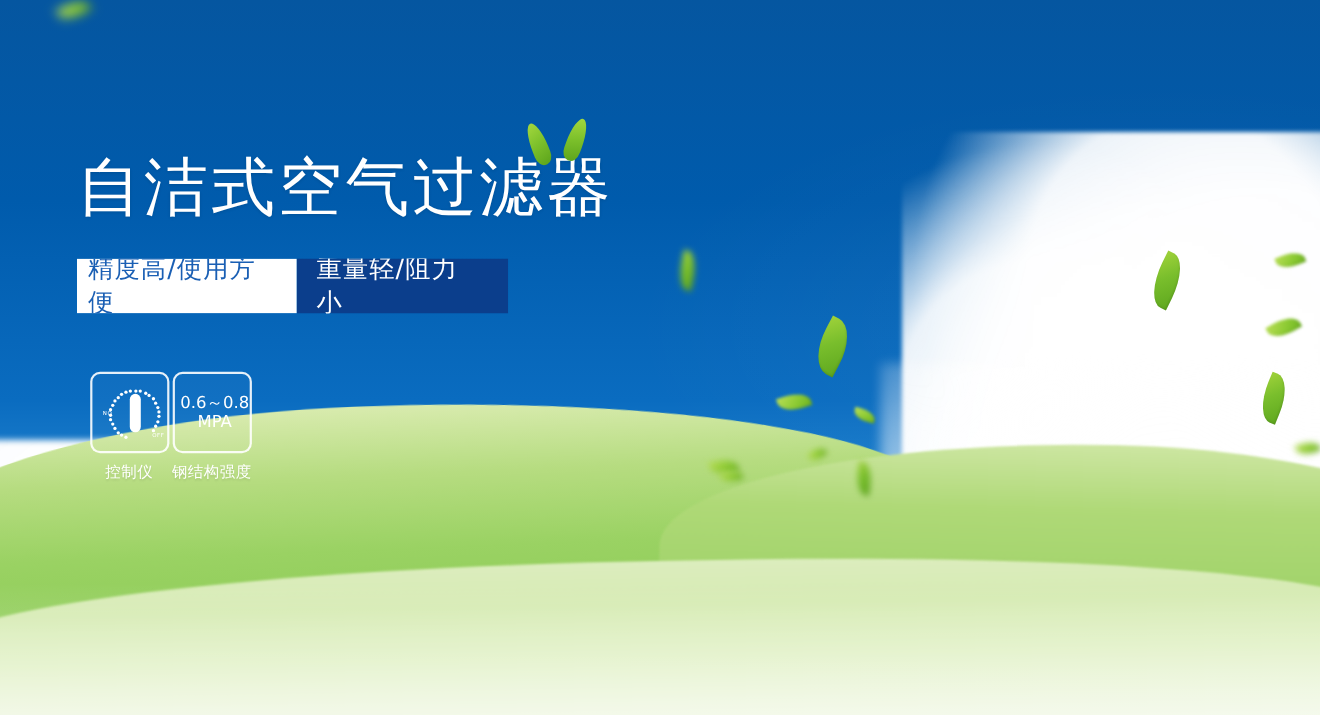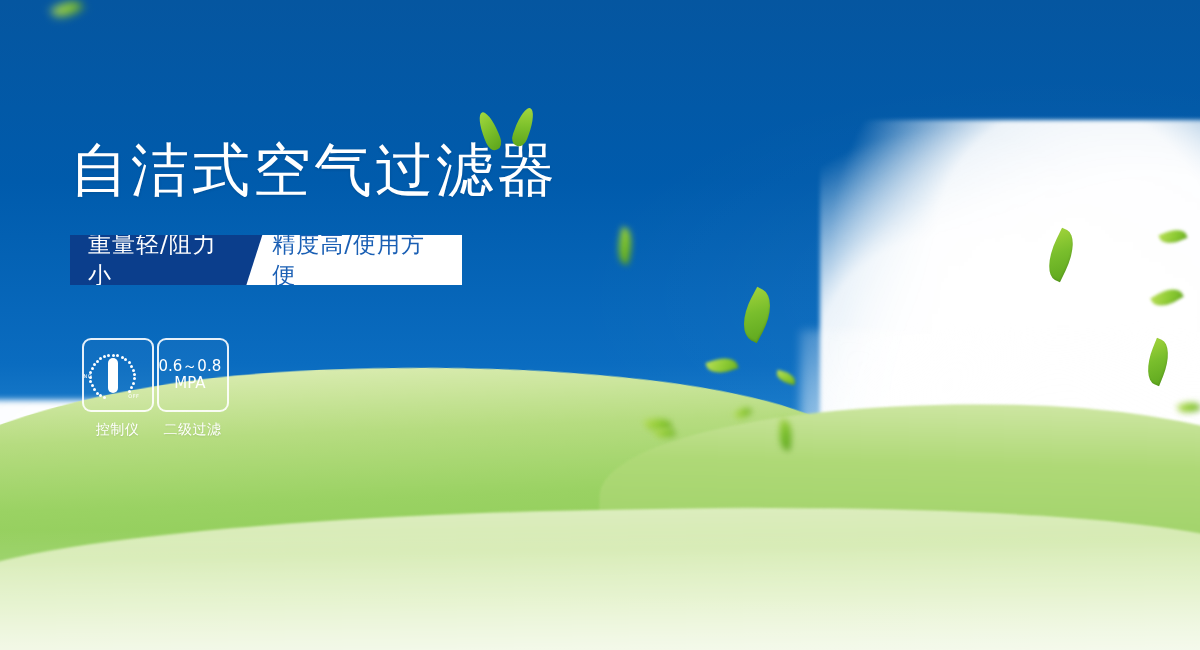--- a/index.html
+++ b/index.html
@@ -144,21 +144,21 @@
   
   #features{
     position:absolute;left:80px;top:338px;display:flex;gap:0;
   }
   .feature{
     width:75px;display:flex;flex-direction:column;align-items:center;
   }
   .feature-box{
     width:68px;height:70px;border:2px solid rgba(255,255,255,0.9);
     border-radius:9px;
-    display:flex;flex-direction:column;align-items:flex-start;justify-content:center;
+    display:flex;flex-direction:column;align-items:flex-end;justify-content:center;
     color:#ffffff;position:relative;
     background:rgba(255,255,255,0.03);
   }
   .feature-text{
     font-size:15px;line-height:1.15;text-align:center;letter-spacing:0px;
     font-family:"DejaVu Sans","Liberation Sans",sans-serif;
   }
   .feature-text .l2{display:block;}
   .feature-label{
     margin-top:9px;font-size:14px;color:#ffffff;letter-spacing:0.5px;
@@ -241,22 +241,22 @@
 
   <div id="title-block">
     <div id="title-leaves">
       <div id="title-leaf-left" class="title-leaf"></div>
       <div id="title-leaf-right" class="title-leaf"></div>
     </div>
     <div id="main-title">自洁式空气过滤器</div>
   </div>
 
   <div id="subtitle-bar">
+    <div id="subtitle-right">精度高/使用方便</div>
     <div id="subtitle-left">重量轻/阻力小</div>
-    <div id="subtitle-right">精度高/使用方便</div>
   </div>
 
   <div id="features">
 
     <div class="feature">
       <div class="feature-box">
         <div class="gauge">
           <span class="tag tag-no">NO</span>
           <span class="tag tag-off">OFF</span>
           <div class="needle"></div>
@@ -291,20 +291,20 @@
       <div class="feature-label">控制仪</div>
     </div>
 
     <div class="feature">
       <div class="feature-box">
         <div class="feature-text">
           <span>0.6～0.8</span>
           <span class="l2">MPA</span>
         </div>
       </div>
-      <div class="feature-label">二级过滤</div>
+      <div class="feature-label">钢结构强度</div>
     </div>
 
 
 
 
   </div>
 </div>
 
 </body></html>

